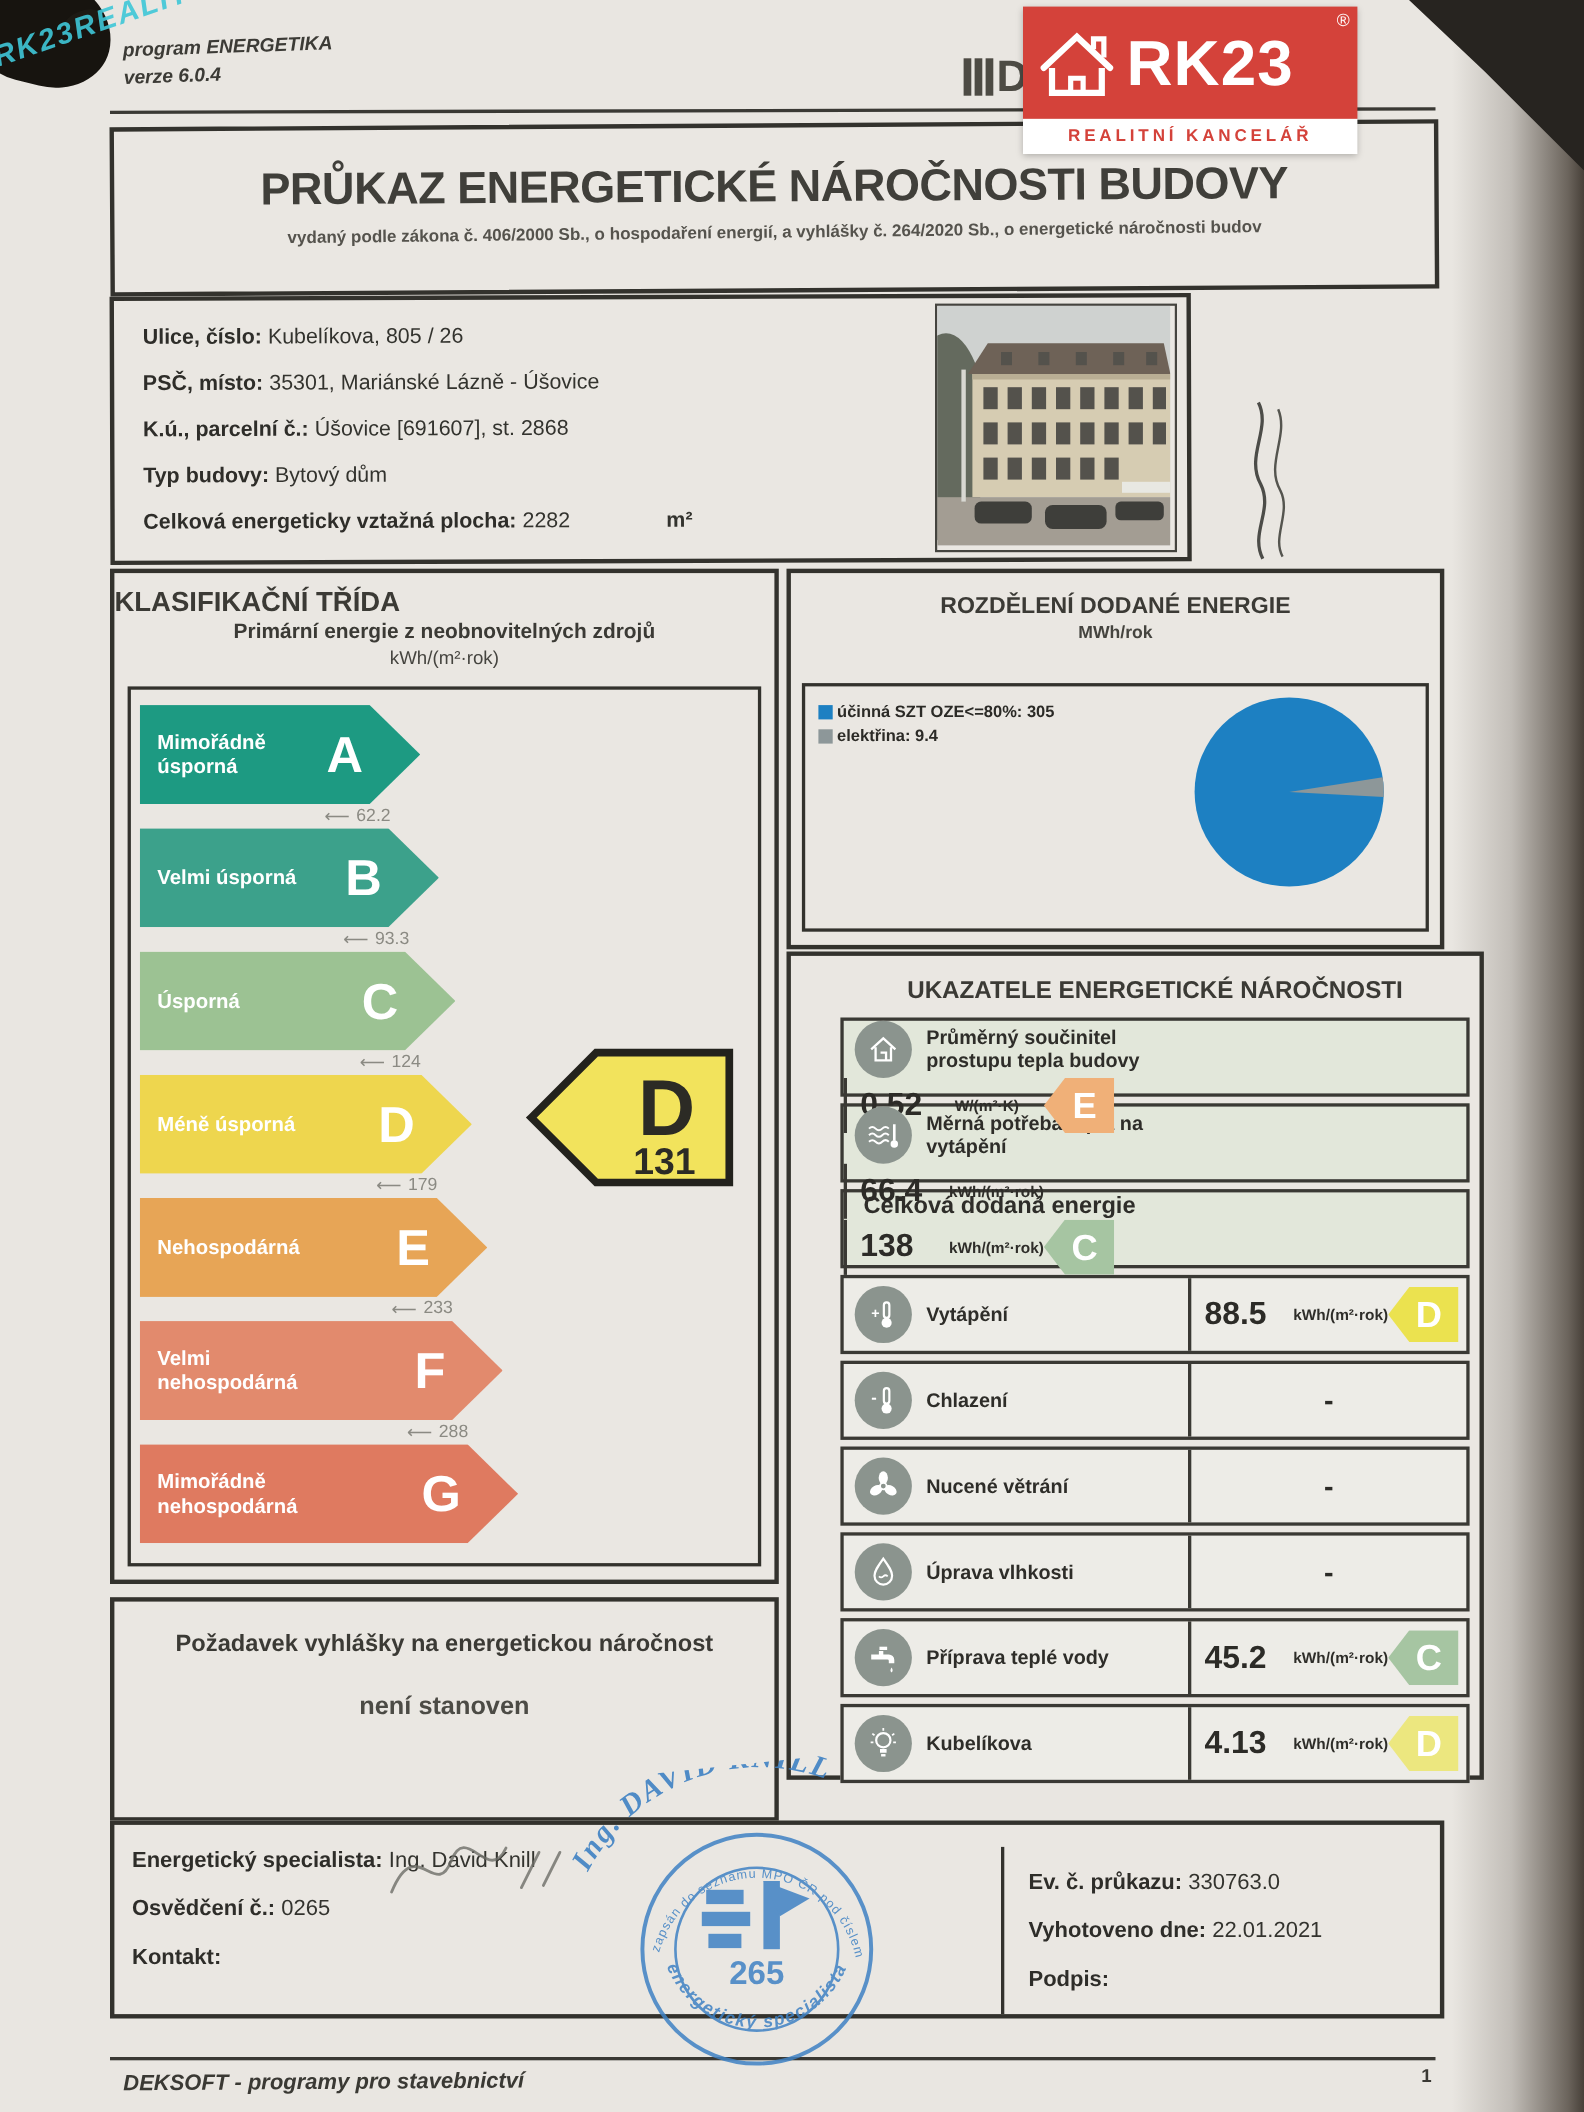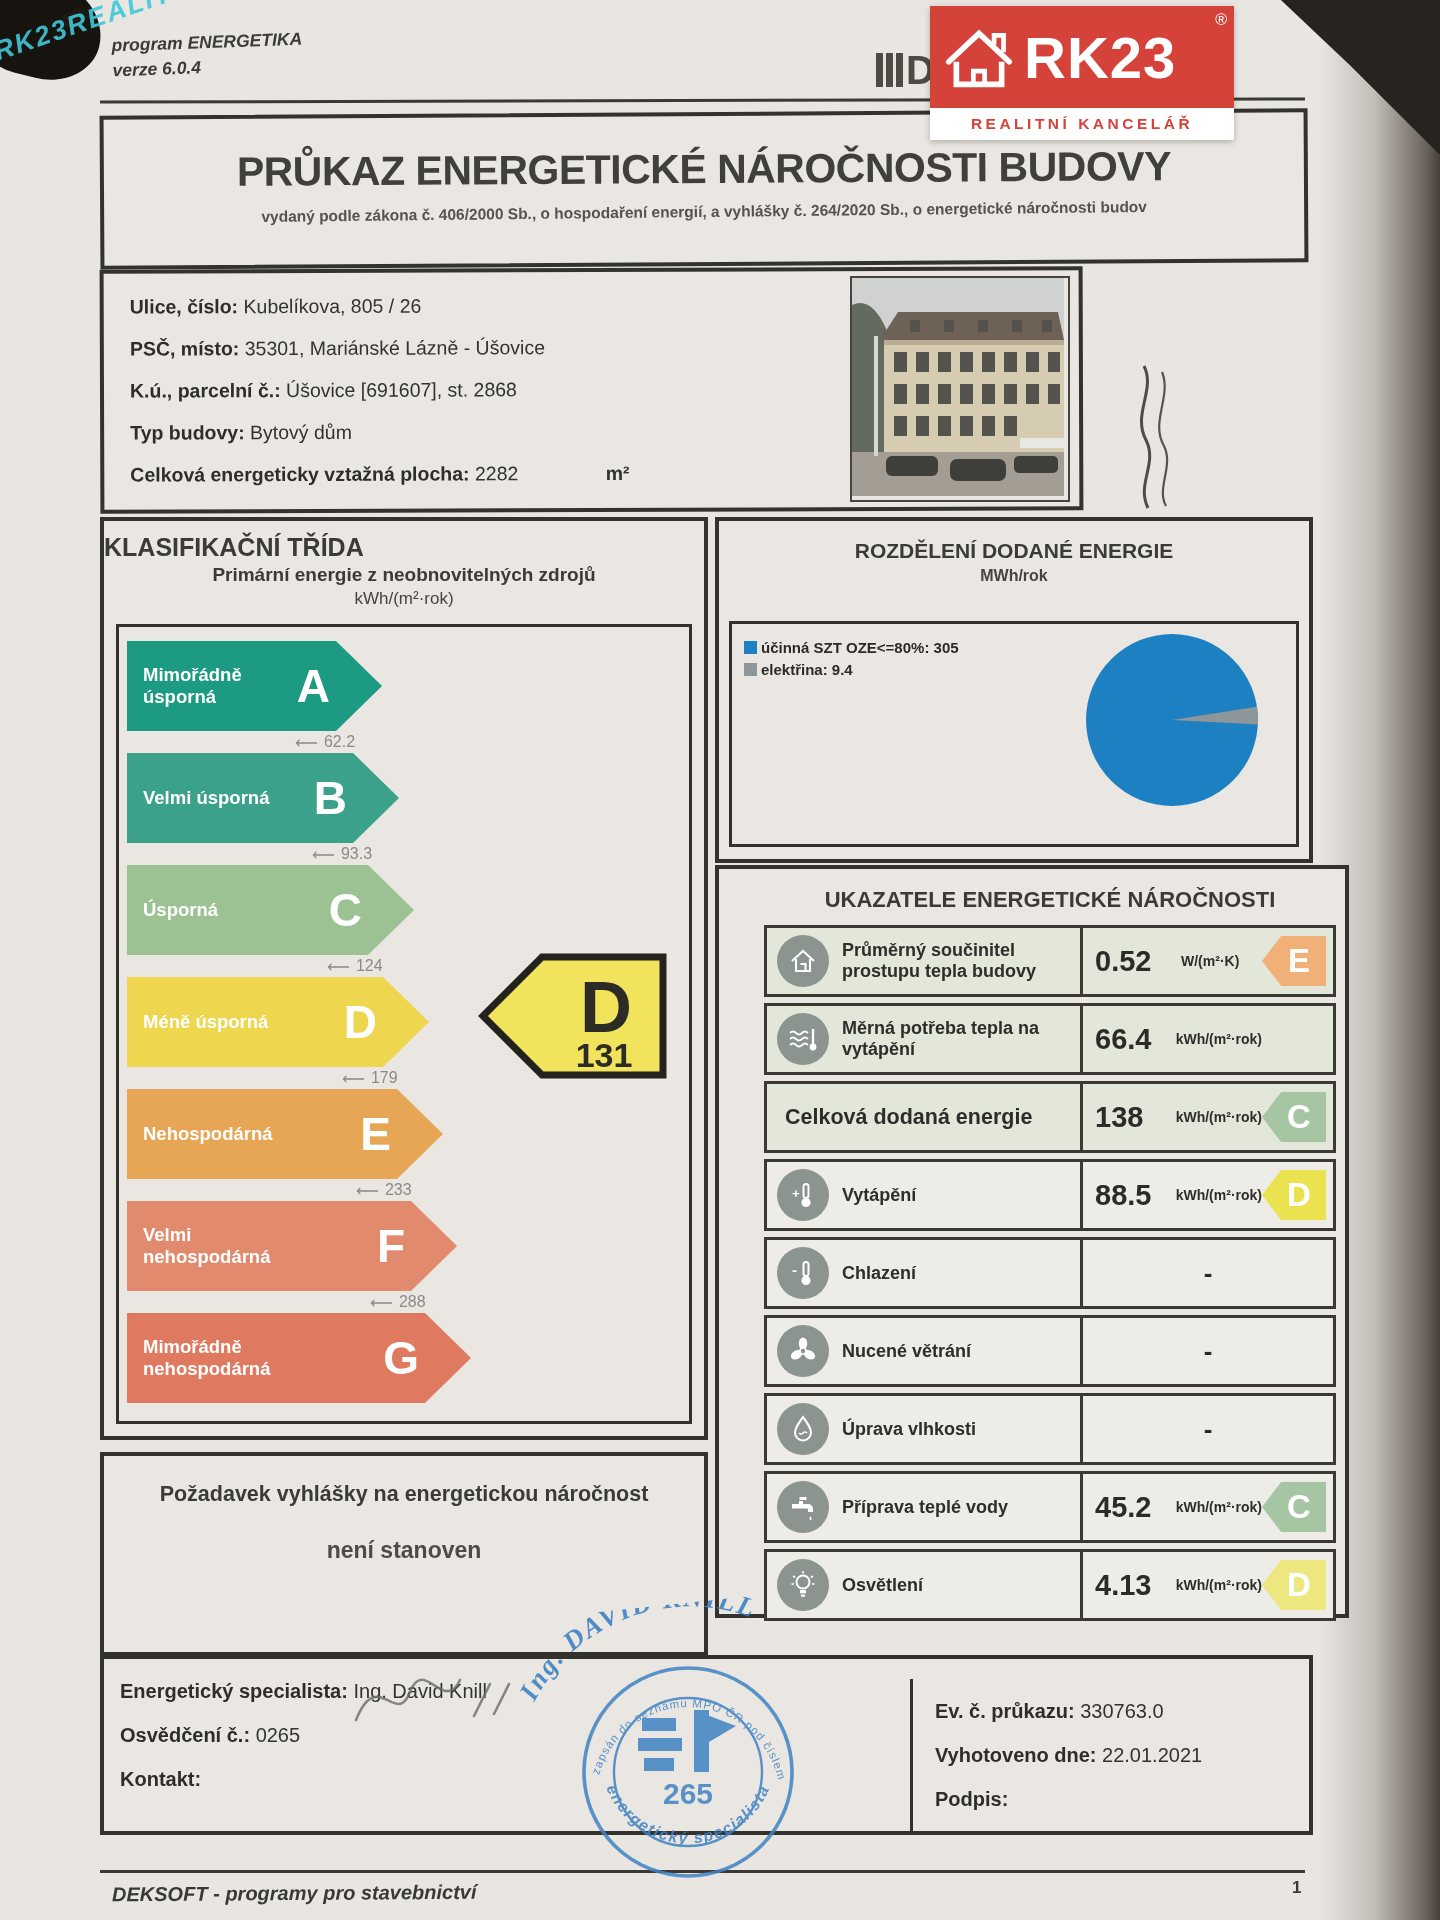--- a/index.html
+++ b/index.html
@@ -74,21 +74,21 @@
   .legend{position:absolute;left:12px;top:12px;font-size:15px;font-weight:bold;color:#2b2a26;}
   .legend .lrow{display:flex;align-items:center;gap:4px;height:22px;}
   .legend .sw{width:13px;height:13px;display:inline-block;}
   .pie-svg{position:absolute;left:350px;top:6px;}
   
   .ind-box{left:715px;top:865px;width:590px;height:745px;padding-left:36px;}
   .ind-title{margin-top:18px;text-align:center;font-size:22px;font-weight:800;color:#3b3a35;}
   .ind-rows{margin:12px 9px 0 9px;}
   .irow{height:66px;border:3px solid #3a3934;margin-bottom:6px;display:flex;align-items:stretch;
     background:#edece7;}
-  .irow.tint{background:#e2e7da;}
+  .irow.tint{background:#e2e7da;flex-direction:column;}
   .irow .left{flex:1;display:flex;align-items:center;}
   .icircle{width:52px;height:52px;border-radius:50%;background:#8b948e;margin-left:10px;
     display:flex;align-items:center;justify-content:center;flex:none;}
   .irow .ilabel{margin-left:13px;font-weight:bold;font-size:18px;line-height:1.15;color:#2e2d29;width:230px;}
   .irow.big .ilabel{font-size:21.5px;width:auto;margin-left:18px;}
   .irow .vcell{width:250px;border-left:3px solid #3a3934;display:flex;align-items:center;flex:none;}
   .irow .val{font-weight:800;font-size:29px;padding-left:12px;width:86px;color:#2c2b27;}
   .irow .unit{font-size:14px;font-weight:bold;color:#2e2d29;}
   .clsbadge{width:64px;height:50px;margin-left:auto;margin-right:7px;
     clip-path:polygon(0 50%,30% 0,100% 0,100% 100%,30% 100%);
@@ -470,21 +470,21 @@
                 <line x1="15" y1="1" x2="15" y2="3.5"></line>
                 <line x1="5" y1="6" x2="7" y2="7.5"></line>
                 <line x1="25" y1="6" x2="23" y2="7.5"></line>
                 <line x1="3.5" y1="14" x2="6" y2="14"></line>
                 <line x1="24" y1="14" x2="26.5" y2="14"></line>
               </g>
               <rect x="12" y="20" width="6" height="3.4" fill="#fff"></rect>
               <rect x="13" y="24.6" width="4" height="2.2" fill="#fff"></rect>
             </svg>
         </span>
-        <span class="ilabel">Osvětlení</span>
+        <span class="ilabel">Kubelíkova</span>
       </div>
       <div class="vcell">
         <span class="val">4.13</span>
         <span class="unit">kWh/(m²·rok)</span>
         <span class="clsbadge" style="background-color: rgb(236, 231, 127);">
             <span>D</span>
           </span>
       </div>
     </div>
 

